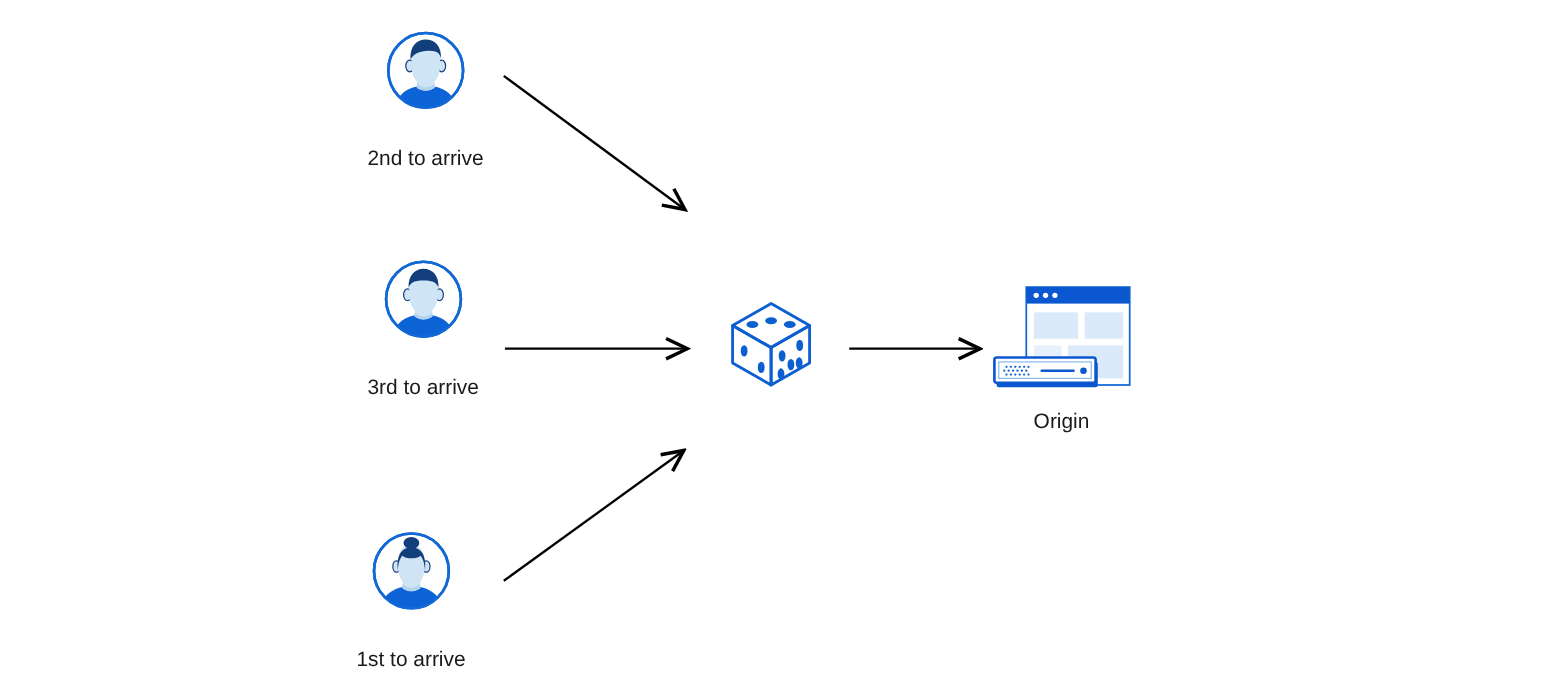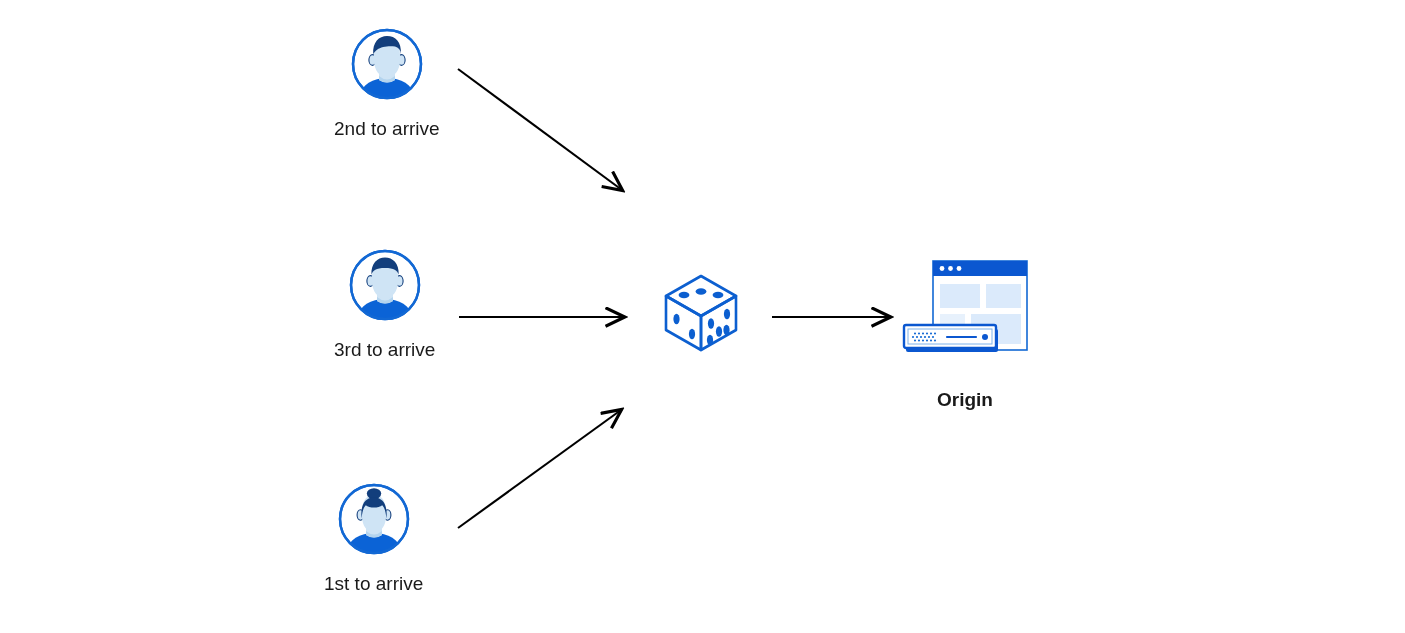--- a/index.html
+++ b/index.html
@@ -44,22 +44,22 @@
     height: 100px;
   }
   .arrow-layer {
     position: absolute;
     left: 0;
     top: 0;
     width: 1405px;
     height: 633px;
     pointer-events: none;
   }
-  .avatar-label { margin-top: 16px; }
-  .origin-label { margin-top: 30px; font-weight: bold; }
+  .avatar-label { margin-top: 32px; }
+  .origin-label { margin-top: 14px; }
 </style>
 </head>
 <body>
 
 <div id="canvas">
 
   <svg class="arrow-layer" viewBox="0 0 1405 633" xmlns="http://www.w3.org/2000/svg">
     <defs>
       <marker id="ah" markerWidth="11" markerHeight="11" refX="9.2" refY="5" orient="auto" markerUnits="strokeWidth">
         <path d="M0.4,0.6 L9.6,5 L0.4,9.4" fill="none" stroke="#000000" stroke-width="1.5" stroke-linecap="butt" stroke-linejoin="miter"></path>
@@ -93,21 +93,21 @@
           <path d="M24 28 C24 16 30.5 11 37 11 C43.5 11 50 16 50 28 L50 33 C50 44 44 50 37 50 C30 50 24 44 24 33 Z" fill="#cfe4f5"></path>
 
           <path d="M23.2 27.5 C22.4 15 29 9 37 9 C45.5 9 51.6 14.8 50.9 27.2 C50.6 23 48.4 20.4 45 19.6 C40 18.4 31 19.6 27.4 22.4 C25.2 24 23.9 25.6 23.2 27.5 Z" fill="#123e7c"></path>
         </g>
         <circle cx="37" cy="37" r="34" fill="none" stroke="#1268d4" stroke-width="2.4"></circle>
       </svg>
     </div>
     <div class="node-label avatar-label">2nd to arrive</div>
   </div>
 
-  <div class="node" style="left:334px; top:248px;align-items:center;">
+  <div class="node" style="left:334px; top:235px;align-items:center;">
     <div class="avatar-wrap">
       <svg viewBox="0 0 74 74" width="74" height="74" xmlns="http://www.w3.org/2000/svg">
         <defs>
           <clipPath id="clipMid">
               <circle cx="37" cy="37" r="34"></circle>
             </clipPath>
         </defs>
         <circle cx="37" cy="37" r="34" fill="#ffffff" stroke="#1268d4" stroke-width="2.4"></circle>
         <g clip-path="url(#clipMid)">
           <path d="M8 74 C10 58 22 51 37 51 C52 51 64 58 66 74 Z" fill="#0b63d6"></path>

